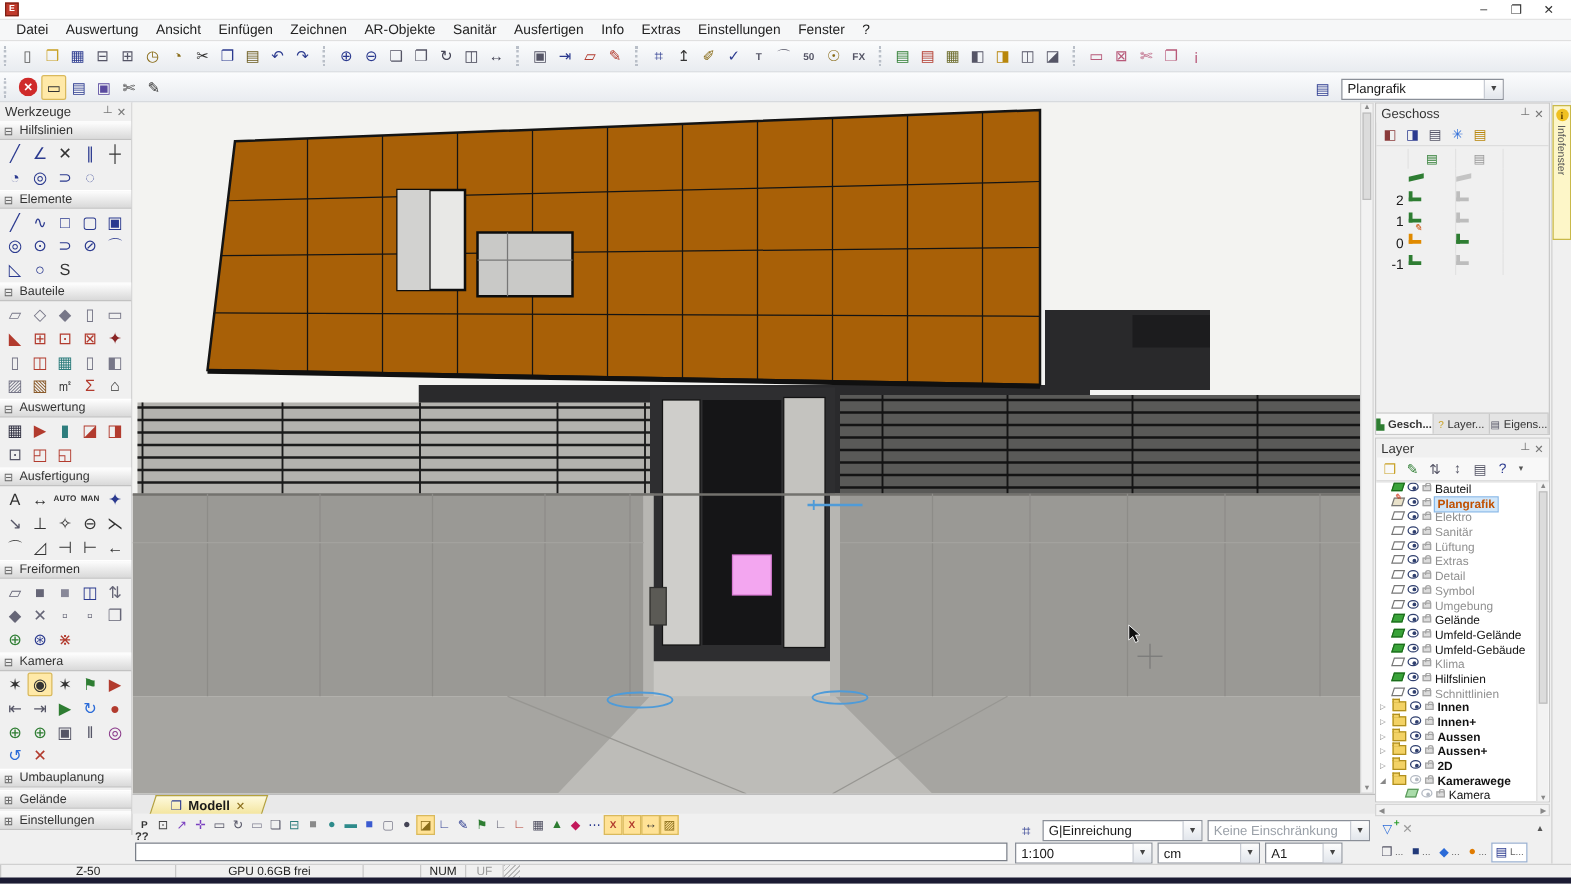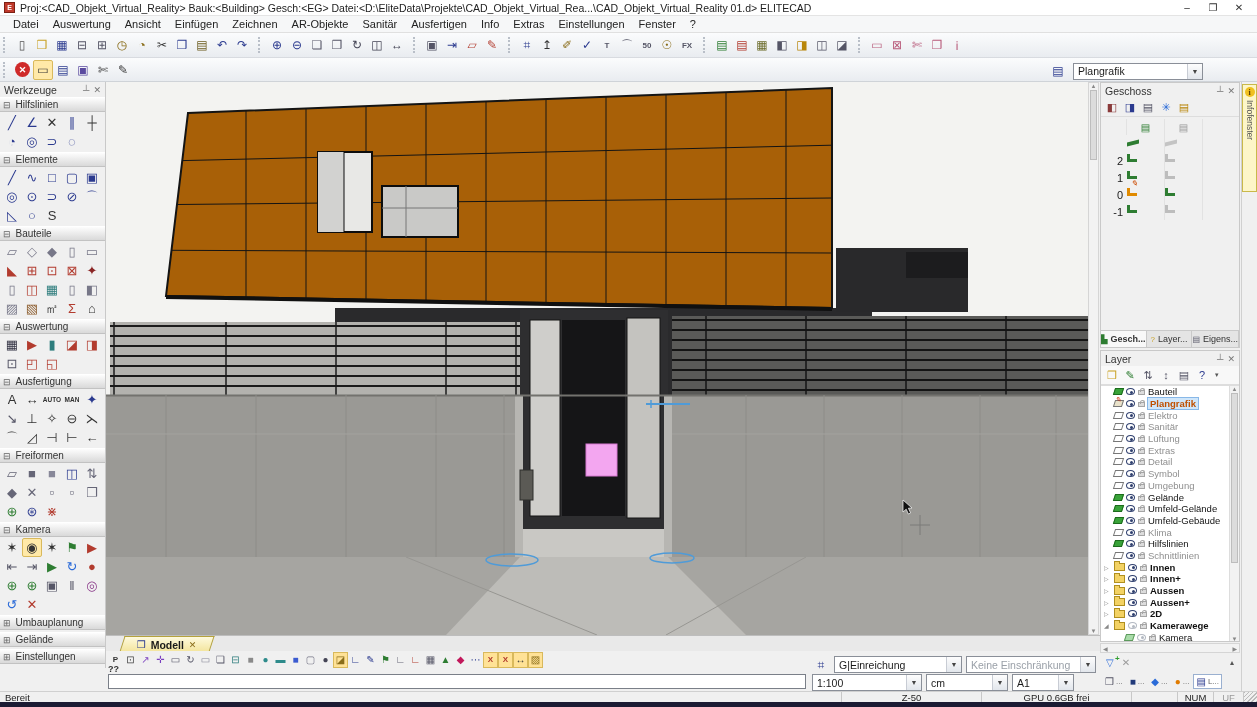--- a/index.html
+++ b/index.html
@@ -75,21 +75,21 @@
 .fl.edit{border-color:#e08a00;position:relative}
 .fl.edit::after{content:"✎";color:#cc4a00;font-size:8px;position:absolute;left:1px;top:-9px}
 .rf{width:12px;height:4px;background:#2e7d32;transform:skewY(-14deg)}
 .rf.grey{background:#c4c4c4}
 #gtabs{position:absolute;left:0;bottom:0;width:138px;height:17px;display:flex;background:#e4e4e4;border-top:1px solid #c9c9c9}
 .gtab{flex:1;display:flex;align-items:center;justify-content:center;gap:3px;font-size:9px;color:#333;border-right:1px solid #c9c9c9}
 .gtab.on{background:#f8f8f8;font-weight:bold}
 .gti{font-size:8px}
 #layerp{position:absolute;left:1100px;top:350px;width:140px;height:292px;background:#f8f8f8;border:1px solid #c9c9c9}
 #llist{height:256px;overflow:hidden;position:relative;background:#fff;border-top:1px solid #ddd}
-.lrow{display:flex;align-items:center;height:11.7px;padding-left:3px;gap:3px;white-space:nowrap}
+.lrow{display:flex;align-items:flex-start;height:11.7px;padding-left:3px;gap:3px;white-space:nowrap}
 .lrow.ind1{padding-left:14px}
 .exp{width:7px;font-size:6px;color:#888;flex:none}
 .lic{display:inline-block;width:9px;height:7px;border:1px solid #777;transform:skewX(-18deg);background:#fff;flex:none}
 .lic.green{background:#39a339;border-color:#1c6b1c}
 .lic.lgreen{background:#a9dca9;border-color:#5d9a5d}
 .lic.edit{background:#e9e2ca;position:relative}
 .lic.edit::after{content:"✎";position:absolute;left:-1px;top:-5px;font-size:7px;color:#cc2200;transform:skewX(18deg)}
 .lic.folder{transform:none;width:11px;height:8px;background:#f3d264;border-color:#b08f1f;position:relative}
 .lic.folder::before{content:"";position:absolute;top:-3px;left:-1px;width:4px;height:2px;background:#f3d264;border:1px solid #b08f1f;border-bottom:none}
 .eye{display:inline-block;width:9px;height:7px;border:1px solid #30406f;border-radius:50%;position:relative;flex:none}
@@ -124,21 +124,20 @@
 #statusbar{position:absolute;left:0;top:691px;width:1257px;height:11px;background:#f0f0f0;border-top:1px solid #d0d0d0;display:flex;align-items:center;font-size:9.5px;color:#222}
 #statusbar .cell{border-left:1px solid #c8c8c8;height:100%;display:flex;align-items:center;justify-content:center}
 #darkstrip{position:absolute;left:0;top:702px;width:1257px;height:5px;background:#1b1b33}
 .grip{width:14px;height:100%;background:repeating-linear-gradient(135deg,#bbb 0 1px,transparent 1px 3px)}
 </style>
 </head>
 <body>
 
 <div id="titlebar">
   <span class="appico">E</span>
-  <span class="ttl">Proj:&lt;CAD_Objekt_Virtual_Reality&gt;  Bauk:&lt;Building&gt;  Gesch:&lt;EG&gt;  Datei:&lt;D:\EliteData\Projekte\CAD_Objekt_Virtual_Rea...\CAD_Objekt_Virtual_Reality 01.d&gt;  ELITECAD</span>
   <span class="winbtns">
     <span class="wb">–</span>
     <span class="wb">❐</span>
     <span class="wb">✕</span>
   </span>
 </div>
 
 <div id="menubar">
 
 <span class="mi">Datei</span>
@@ -950,21 +949,20 @@
   </div>
 
 <div id="rightstrip">
   <div id="infotab">
     <span class="iico">i</span>
     <span class="ivt">Infofenster</span>
   </div>
 </div>
 
 <div id="statusbar">
-  <span style="padding-left:5px;flex:1">Bereit</span>
   <span class="cell" style="width:140px">Z-50</span>
   <span class="cell" style="width:150px">GPU 0.6GB frei</span>
   <span class="cell" style="width:46px"></span>
   <span class="cell" style="width:36px">NUM</span>
   <span class="cell" style="width:30px;color:#9a9a9a">UF</span>
   <span class="cell grip"></span>
 </div>
 <div id="darkstrip"></div>
 
 </body></html>

